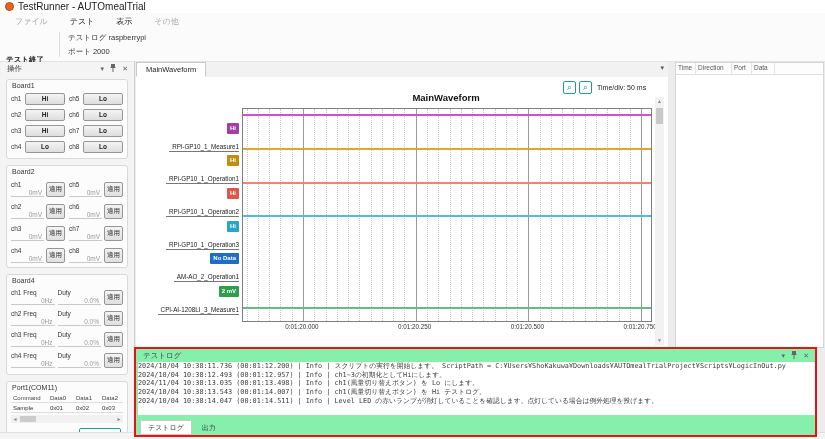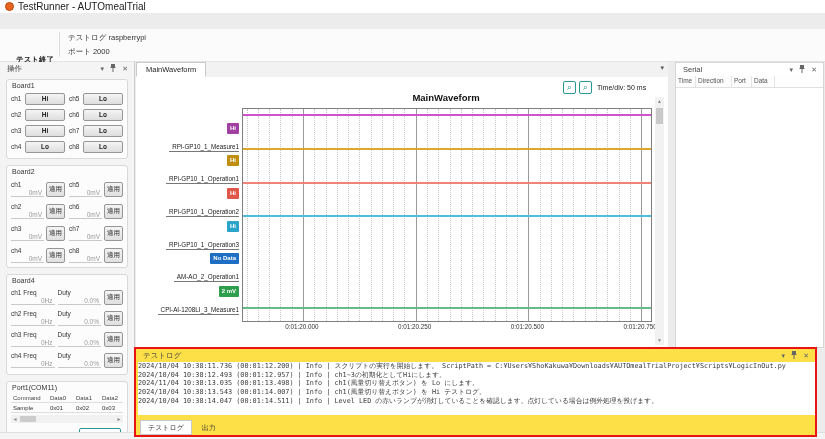--- a/index.html
+++ b/index.html
@@ -9,21 +9,21 @@
   .titlebar{position:absolute;left:0;top:0;right:0;height:13px;background:#fff;
             display:flex;align-items:center;gap:4px;padding-left:5px;}
   .app-icon{width:7px;height:7px;border-radius:50%;background:#e8641e;border:1px solid #b54a0c;flex:none;}
   .wtitle{font-size:10px;color:#222;}
   .menubar{position:absolute;left:0;top:13px;right:0;height:16px;background:#fbfbfb;
            display:flex;align-items:center;padding-left:4px;}
   .menu-item{font-size:8px;padding:2px 11px;color:#222;cursor:default;}
   .menu-item.disabled{color:#a9a9a9;}
   .toolbar{position:absolute;left:0;top:29px;right:0;height:32px;background:#fbfbfb;border-bottom:1px solid #e3e3e3;}
   .stop-btn{position:absolute;left:6px;top:2px;width:48px;height:27px;border:none;background:transparent;
-            display:flex;flex-direction:column;align-items:flex-end;justify-content:center;padding:0;gap:28px;}
+            display:flex;flex-direction:column;align-items:flex-start;justify-content:center;padding:0;gap:28px;}
   .stop-icon{width:9px;height:9px;background:#f04a0e;margin-bottom:2px;}
   .stop-label{font-size:7.5px;font-weight:bold;color:#222;font-family:inherit;}
   .tb-sep{position:absolute;left:59px;top:3px;height:25px;width:1px;background:#dcdcdc;}
   .tb-host{position:absolute;left:68px;top:4px;font-size:7.5px;color:#333;}
   .tb-port{position:absolute;left:68px;top:18px;font-size:7.5px;color:#333;}
   
   .phead{height:13px;display:flex;align-items:center;padding:0 3px 0 7px;font-size:7.5px;color:#444;}
   .phead .sp{flex:1;}
   .picon{font-size:7px;color:#666;padding:0 3px;line-height:9px;cursor:default;}
   
@@ -92,21 +92,21 @@
   .vsb .thumb{position:absolute;left:1px;top:11px;width:7px;height:16px;background:#c9c9c9;}
   
   #right-panel{position:absolute;left:675px;top:62px;width:149px;height:286px;background:#fff;
                border:1px solid #d6d6d6;box-sizing:border-box;}
   .scols{display:flex;border-bottom:1px solid #e0e0e0;height:11px;background:#fdfdfd;}
   .scol{font-size:6.5px;color:#555;padding:1px 2px 0 2px;border-right:1px solid #e4e4e4;
         overflow:hidden;white-space:nowrap;flex:none;}
   .scol:nth-child(1){width:15px;} .scol:nth-child(2){width:31px;}
   .scol:nth-child(3){width:15px;} .scol:nth-child(4){width:18px;}
   
-  #bottom-panel{position:absolute;left:136px;top:349px;width:679px;height:87px;background:#fde047;z-index:2;}
+  #bottom-panel{position:absolute;left:136px;top:349px;width:679px;height:87px;background:#86efac;z-index:2;}
   .logarea{position:absolute;left:2px;right:0;top:13px;height:53px;background:#fff;overflow:hidden;}
   .logline{font-family:"DejaVu Sans Mono",monospace;font-size:6.8px;line-height:8.7px;color:#3a3a3a;
            white-space:nowrap;}
   .btabs{position:absolute;left:4px;bottom:1px;display:flex;gap:2px;}
   .btab{font-size:7px;padding:2px 7px 1px 7px;color:#333;border:1px solid transparent;background:transparent;
         font-family:inherit;}
   .btab.active{background:#fff;border:1px solid #c9c9c9;}
   
   .red-rect{position:absolute;left:134px;top:347px;width:683px;height:90px;border:2px solid #e81414;
             box-sizing:border-box;pointer-events:none;z-index:10;}
@@ -115,20 +115,29 @@
 </head>
 <body>
 
 <div id="app">
 
   <div class="titlebar">
     <div class="app-icon"></div>
     <span class="wtitle">TestRunner - AUTOmealTrial</span>
   </div>
 
+  <div class="menubar" id="menubar">
+  <span class="menu-item disabled">ファイル</span>
+
+  <span class="menu-item">テスト</span>
+
+  <span class="menu-item">表示</span>
+
+  <span class="menu-item disabled">その他</span>
+</div>
 
   <div class="toolbar">
     <button class="stop-btn">
       <span class="stop-icon"></span>
       <span class="stop-label">テスト終了</span>
     </button>
     <div class="tb-sep"></div>
     <span class="tb-host">テストログ raspberrypi</span>
     <span class="tb-port">ポート 2000</span>
   </div>
@@ -432,30 +441,20 @@
       </div>
       <div class="vsb">
         <span class="ar">▲</span>
         <span class="thumb"></span>
         <span class="ar dn">▼</span>
       </div>
     </div>
   </div>
 
   <div id="right-panel">
-    <div class="phead">
-      <span>Serial</span>
-      <span class="sp"></span>
-      <span class="picon">▾</span>
-      <span class="picon"><svg width="6" height="8" viewBox="0 0 6 8">
-            <path d="M1 0h4v3l1 1H0l1-1z" fill="#666"></path>
-            <rect x="2.5" y="4" width="1" height="4" fill="#666"></rect>
-          </svg></span>
-      <span class="picon">✕</span>
-    </div>
     <div class="scols" id="serial-cols">
   <span class="scol">Time</span>
 
   <span class="scol">Direction</span>
 
   <span class="scol">Port</span>
 
   <span class="scol">Data</span>
 </div>
   </div>

